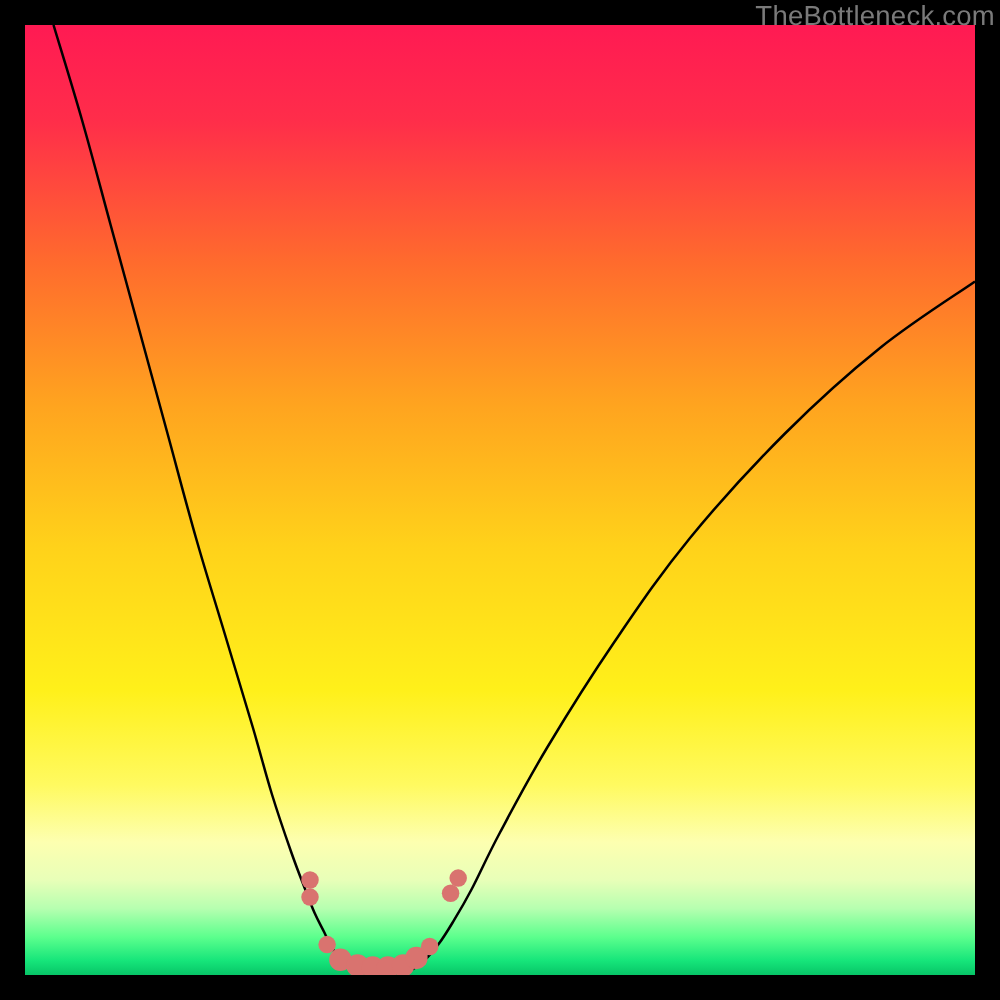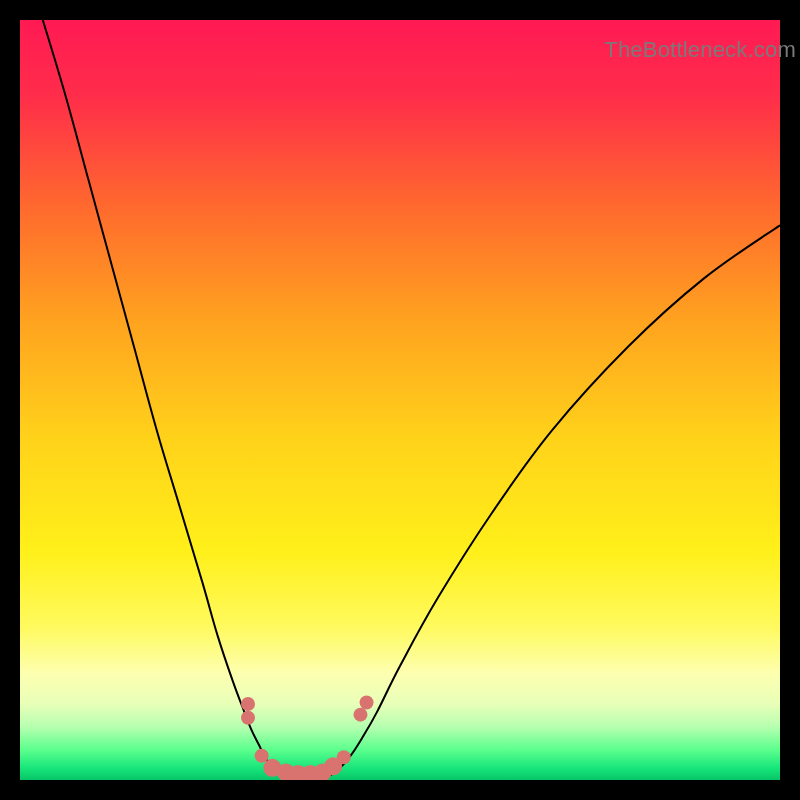--- a/index.html
+++ b/index.html
@@ -21,21 +21,20 @@
   }
   .watermark {
     position: absolute;
     top: 0px;
     right: 4px;
     color: #7a7a7a;
     font-size: 22px;
     font-weight: 500;
     letter-spacing: 0.2px;
     z-index: 10;
-    margin-top: 37px;
   }
   svg { display: block; }
 </style>
 </head>
 <body>
 
 <div class="watermark">TheBottleneck.com</div>
 
 <div class="frame">
   <svg id="chart-svg" width="760" height="760" viewBox="0 0 760 760" preserveAspectRatio="none">

